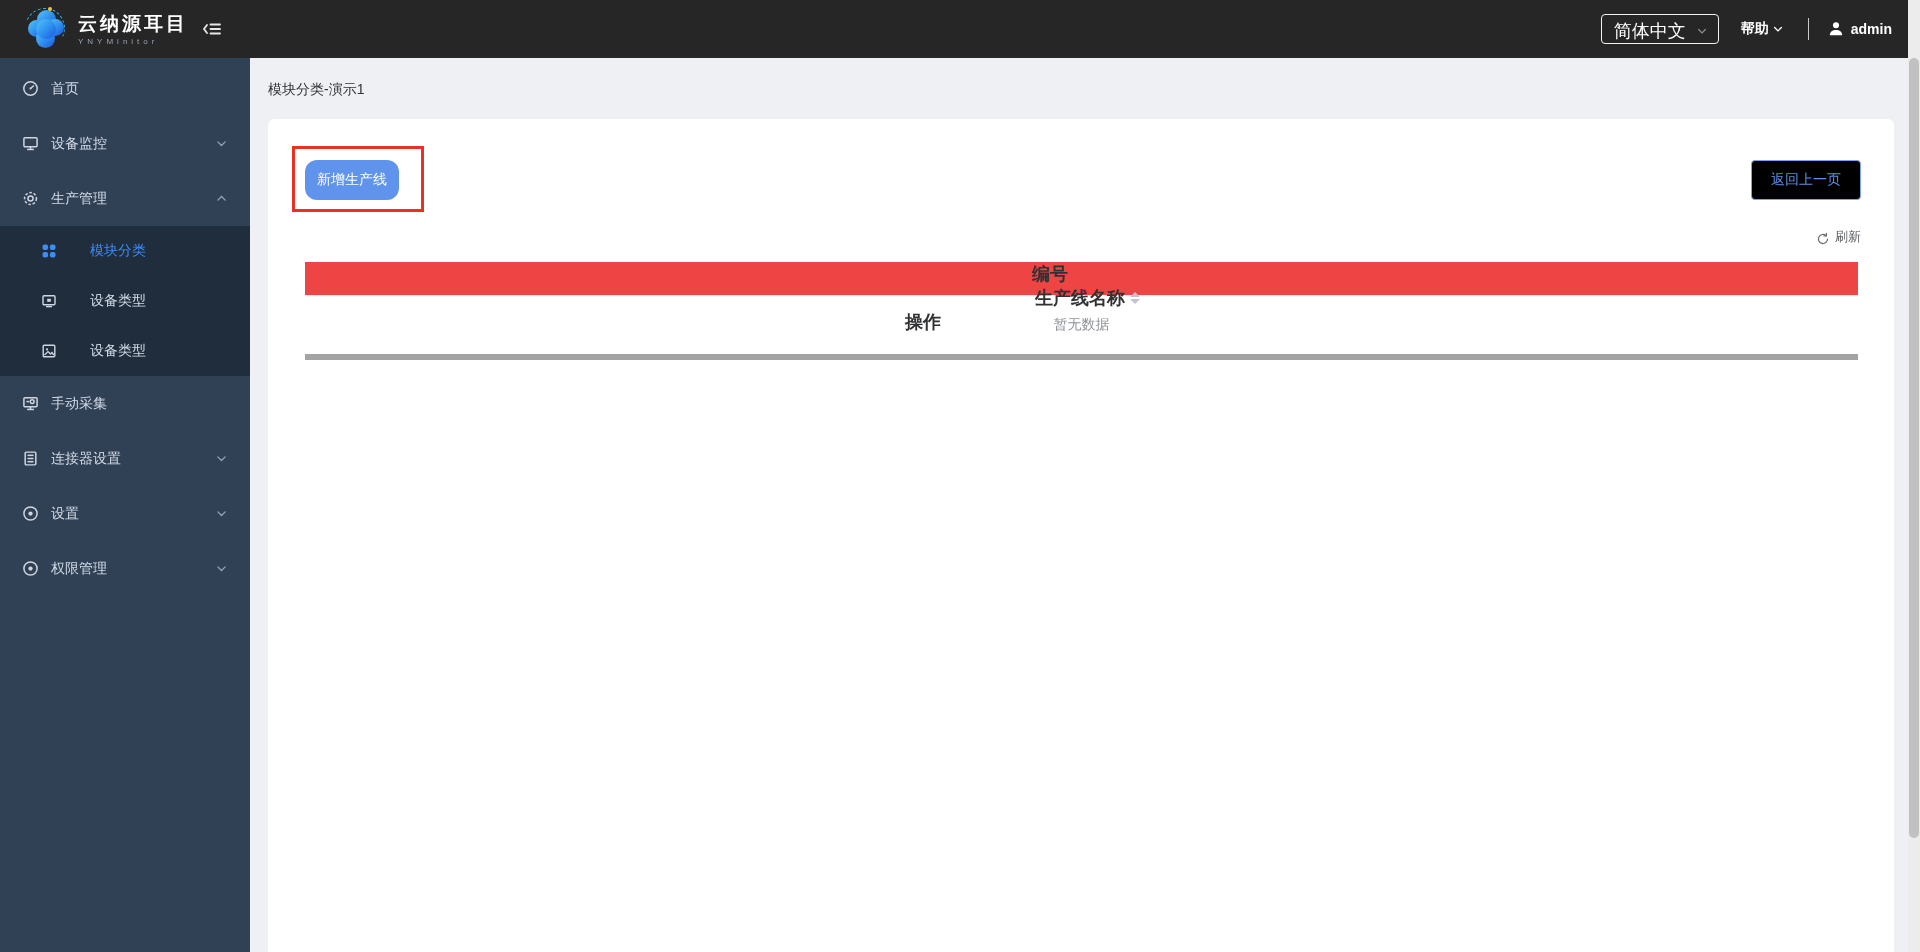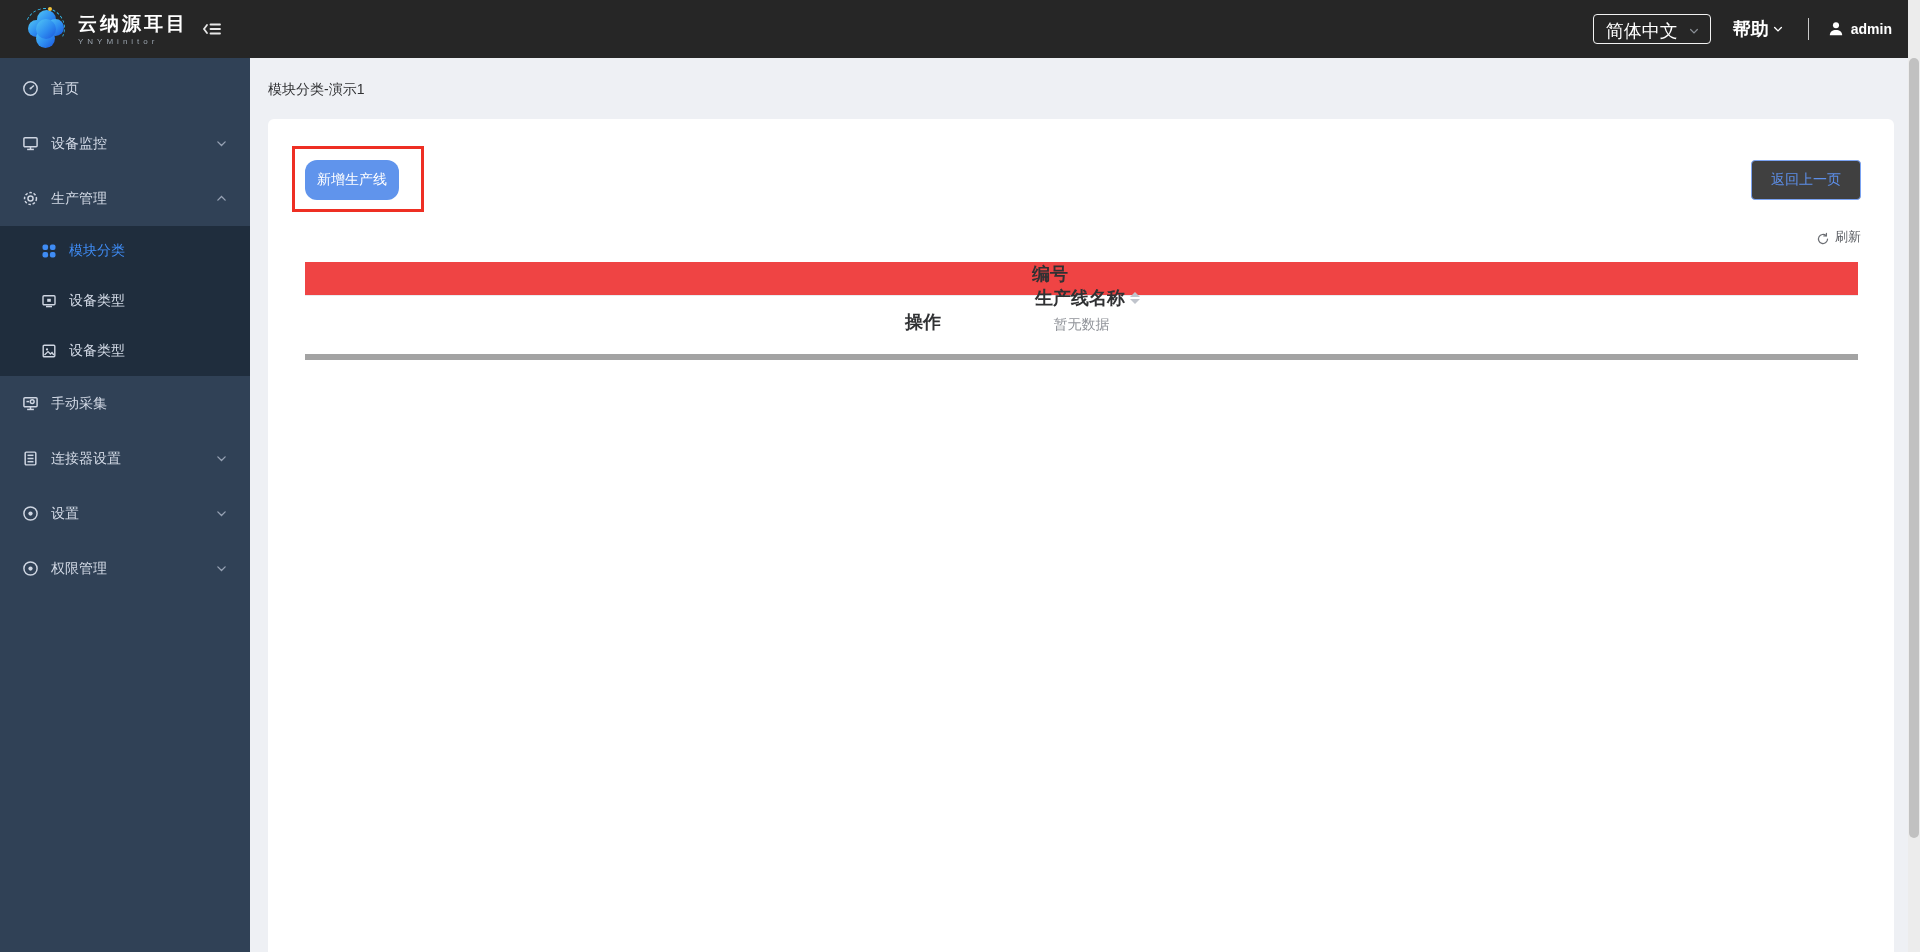--- a/index.html
+++ b/index.html
@@ -19,45 +19,45 @@
   .lobe.c { width:20px; height:20px; left:12px; top:12px; }
   .logo-mark .spark { position:absolute; width:4px; height:4px; border-radius:50%; background:#f5c33c; left:24px; top:0px; }
   .logo-text { margin-left:10px; display:flex; flex-direction:column; }
   .logo-title { color:#ffffff; font-size:19px; font-weight:bold; letter-spacing:3px; line-height:22px; }
   .logo-sub { color:#9aa3ad; font-size:8px; letter-spacing:4px; margin-top:2px; }
   .collapse-btn { margin-left:14px; color:#e8e8e8; display:flex; align-items:center; cursor:pointer; }
 
   .topbar-right { margin-left:auto; display:flex; align-items:center; padding-right:28px; }
   .lang-select { width:118px; height:30px; border:1px solid #f2f2f2; border-radius:4px; display:flex; align-items:center; padding:4px 10px 0 12px; color:#ffffff; font-size:18px; cursor:pointer; }
   .lang-select .chev { margin-left:auto; color:#8a8f96; }
-  .help-item { margin-left:22px; color:#ffffff; font-size:18px; font-weight:bold; display:flex; align-items:center; gap:3px; cursor:pointer; }
+  .help-item { margin-left:22px; color:#ffffff; font-size:14px; font-weight:bold; display:flex; align-items:center; gap:3px; cursor:pointer; }
   .top-divider { width:1px; height:22px; background:#c9c9c9; margin:0 18px 0 24px; }
   .user-item { display:flex; align-items:center; gap:6px; color:#ffffff; font-size:14px; font-weight:bold; cursor:pointer; }
 
   
   .sidebar { position:absolute; left:0; top:58px; width:250px; bottom:0; background:#304156; padding-top:3px; z-index:20; }
   .nav-item { height:55px; display:flex; align-items:center; padding:0 22px 0 21px; color:#d3dae6; font-size:14px; cursor:pointer; }
   .nav-item .ni-icon { width:18px; display:flex; justify-content:center; color:#cfd6e2; }
   .nav-item .ni-label { margin-left:12px; }
   .nav-item .ni-chev { margin-left:auto; color:#97a2b4; display:flex; }
   .submenu { background:#1f2d3d; }
-  .sub-item { height:50px; display:flex; align-items:center; padding-left:40px; color:#d3dae6; font-size:14px; cursor:pointer; }
+  .sub-item { height:50px; display:flex; align-items:center; padding-left:40px; color:#d3dae6; font-size:14px; cursor:pointer;gap:21px; }
   .sub-item .ni-icon { width:17px; display:flex; justify-content:center; color:#cfd6e2; }
   .sub-item .ni-label { margin-left:12px; }
   .sub-item.active { color:#3f8cf5; }
   .sub-item.active .ni-icon { color:#3f8cf5; }
 
   
   .main { position:absolute; left:250px; top:58px; right:0; bottom:0; }
   .page-title { position:absolute; left:18px; top:23px; color:#303133; font-size:14px; }
   .card { position:absolute; left:18px; top:61px; right:26px; bottom:0; background:#ffffff; border-radius:6px 6px 0 0; }
 
   .add-btn { position:absolute; left:37px; top:41px; height:40px; padding:0 12px; background:#6094ec; border:none; border-radius:12px; color:#ffffff; font-size:14px; font-family:inherit; cursor:pointer; }
   .annotation-box { position:absolute; left:24px; top:27px; width:132px; height:66px; border:3px solid #ee2f23; pointer-events:none; }
-  .back-btn { position:absolute; right:33px; top:41px; height:40px; padding:0 19px; background:#404040; border:1px solid #7ba3f2; border-radius:4px; color:#5d8fe9; font-size:14px; font-family:inherit; cursor:pointer; }
+  .back-btn { position:absolute; right:33px; top:41px; height:40px; padding:0 19px; background:#000000; border:1px solid #7ba3f2; border-radius:4px; color:#5d8fe9; font-size:14px; font-family:inherit; cursor:pointer; }
   .refresh-link { position:absolute; right:33px; top:109px; display:flex; align-items:flex-end; gap:5px; color:#595c61; font-size:13px; cursor:pointer; }
   .refresh-link .ri { color:#6b6e73; display:flex; }
 
   .data-table { position:absolute; left:37px; right:36px; top:143px; }
   .thead { display:flex; height:34px; align-items:center; background:#ef4444; border-bottom:1px solid #e9ebef; color:#303133; font-weight:bold; font-size:18px;flex-direction:column; }
   .th { padding-left:12px; display:flex; align-items:center; gap:5px; }
   .th.c1 { width:123px; }
   .th.c2 { flex:1; cursor:pointer; }
   .th.c3 { width:377px; }
   .sort-caret { display:inline-flex; flex-direction:column; gap:2px; }

